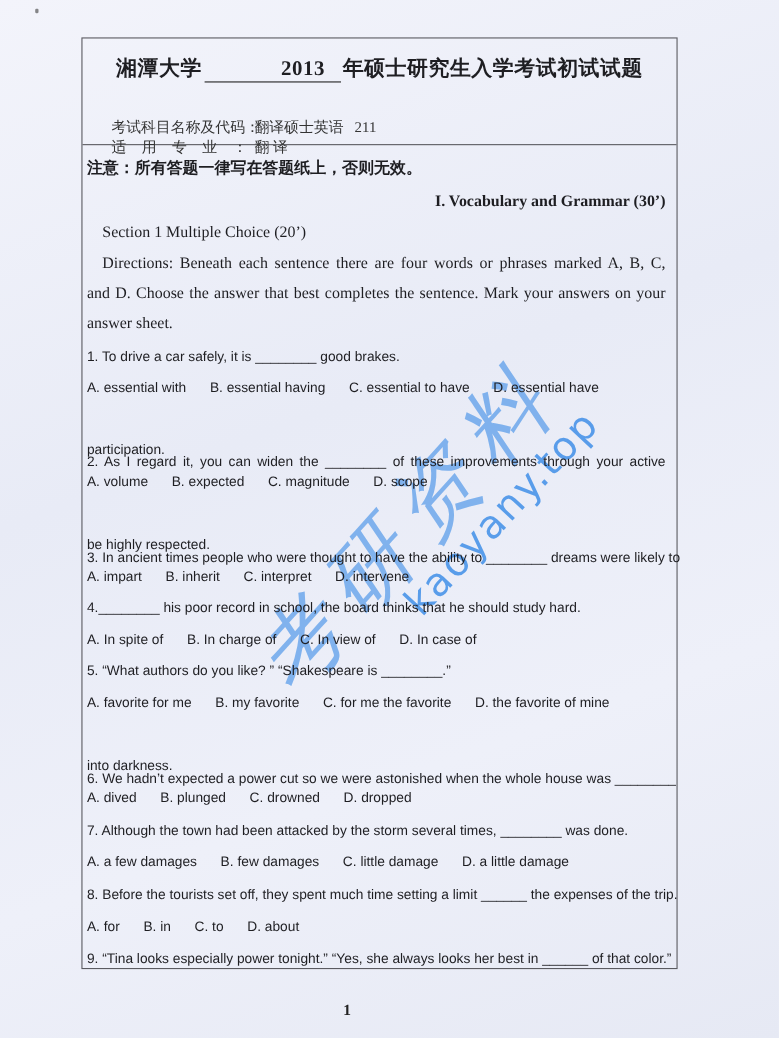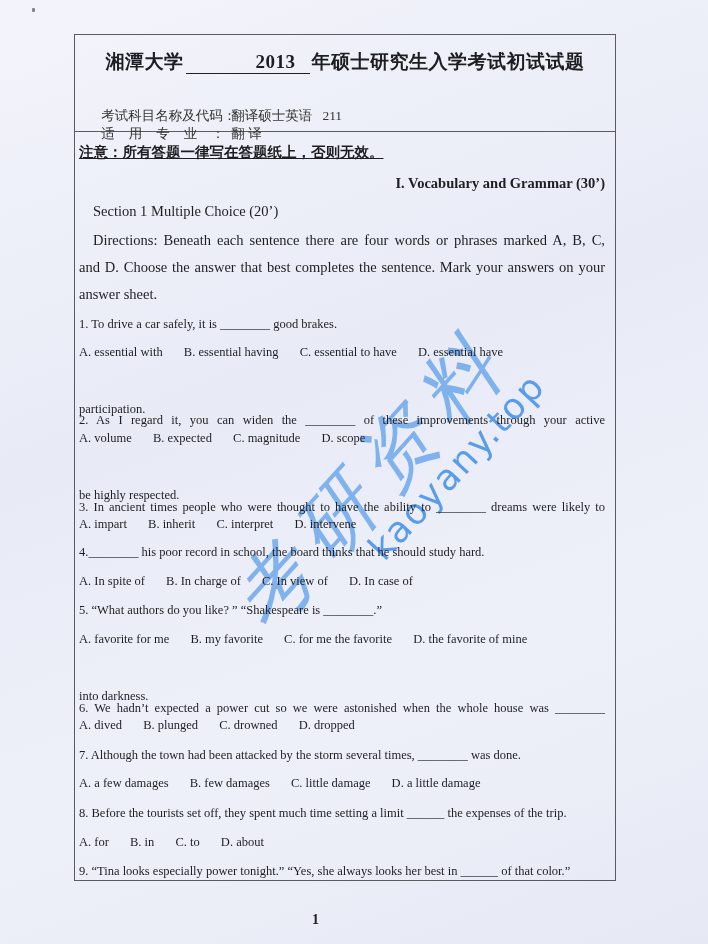--- a/index.html
+++ b/index.html
@@ -24,27 +24,27 @@
     display: inline-block; min-width: 96px; border-bottom: 1.5px solid #222;
     text-align: right; margin: 0 2px; padding-left: 14px; padding-right: 14px;
   }
   .meta-row { position: absolute; left: 6px; font-size: 13.5px; color: #333; white-space: pre; }
   .meta-row.r1 { top: 56px; }
   .meta-row.r2 { top: 74px; }
   .meta-row .lbl { display: inline-block; width: 130px; }
   .meta-row .spaced { letter-spacing: 14px; }
   .body-block { position: absolute; left: 0; top: 96px; width: 100%; }
   .line { position: absolute; left: 4px; right: 10px; font-size: 13px; white-space: nowrap; }
-  .notice { font-size: 14.5px; font-weight: bold; text-decoration: underline; }
+  .notice { font-size: 14.5px; font-weight: bold; }
   .h1 { font-size: 14.5px; font-weight: bold; text-align: right; }
   .h2 { font-size: 14.5px; font-weight: normal; left: 18px; }
   .dir { font-size: 14.5px; text-align: justify; text-align-last: justify; }
   .dir.last { text-align-last: left; }
   .dir.indent { left: 18px; }
-  .q { font-size: 12.5px; font-family: Liberation Serif, serif; }
+  .q { font-size: 12.5px; font-family: Liberation Sans, sans-serif; }
   .q.just { text-align: justify; text-align-last: justify; margin-top: 39px; }
   .opts span { margin-right: 18px; }
   .page-number { position: absolute; left: 312px; top: 912px; font-size: 14px; font-weight: bold; color: #222; }
   .watermark-cn {
     position: absolute; left: 110px; top: 330px; width: 520px; height: 300px;
     transform: rotate(-48deg); transform-origin: 50% 50%;
     color: rgba(40,130,230,0.55); font-size: 78px; letter-spacing: 14px;
     font-family: "DejaVu Serif", serif; font-style: italic; pointer-events: none;
     white-space: nowrap; line-height: 300px; text-align: center;
   }

